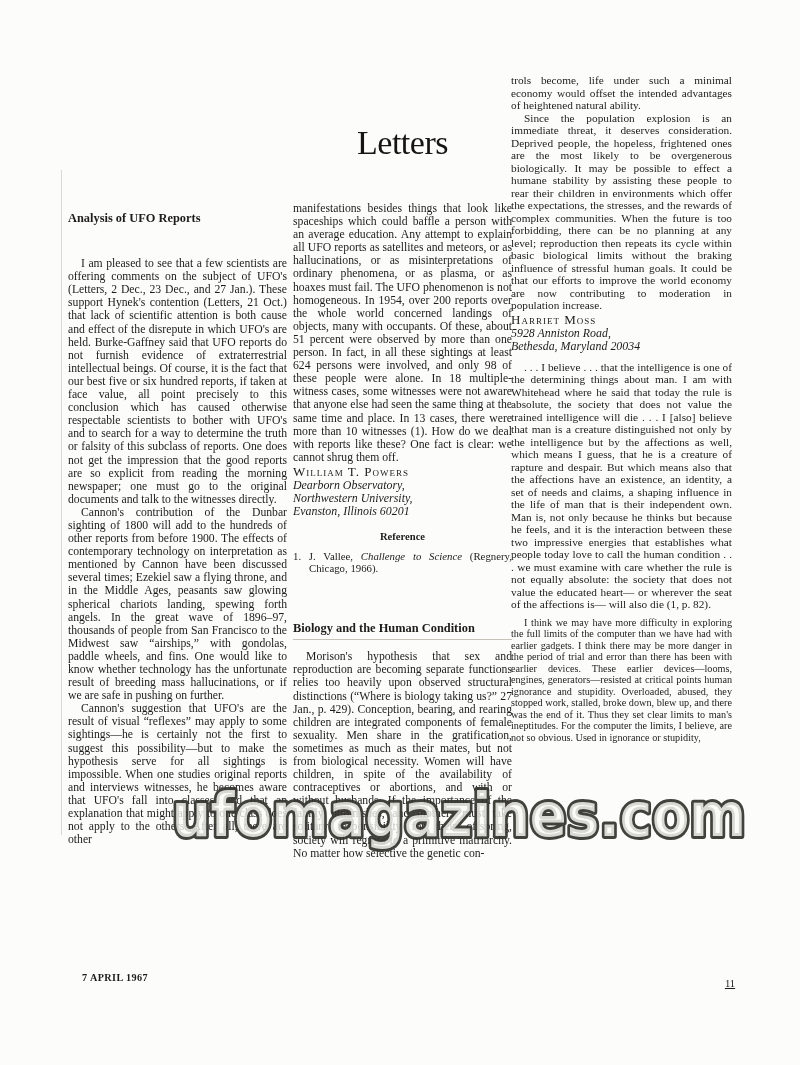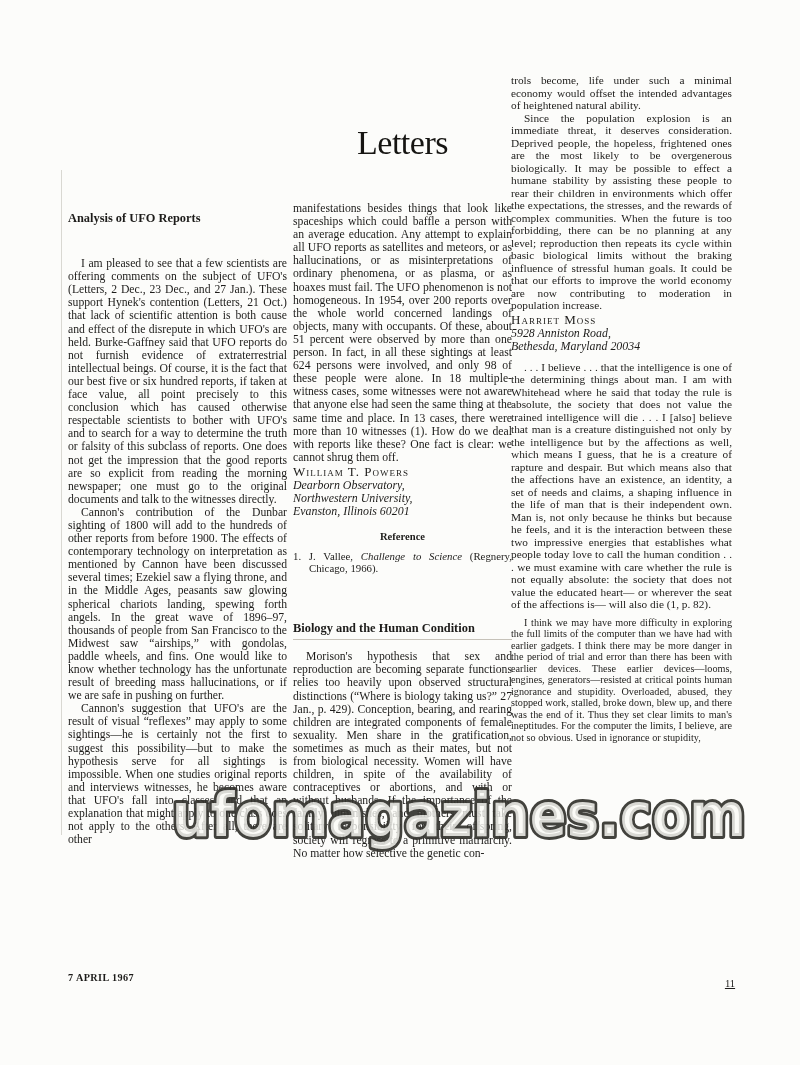--- a/index.html
+++ b/index.html
@@ -23,21 +23,21 @@
   .heading{font-weight:bold;font-size:12.4px;text-align:left;margin:0 0 32px 0;}
   .heading2{font-weight:bold;font-size:12.4px;text-align:left;margin:48px 0 10px 0;
             border-bottom:1px solid #c6c2b9;padding-bottom:4px;font-family:Liberation Serif, serif;}
   .sig{text-align:left;font-variant:small-caps;letter-spacing:1px;font-size:13px;line-height:14px;margin-top:1px;}
   .addr{font-style:italic;font-size:11.9px;line-height:13.2px;text-align:left;}
   .ref-head{text-align:center;font-weight:bold;font-size:10.6px;margin:12px 0 6px 0;}
   .ref{font-size:10.8px;line-height:12.3px;padding-left:16px;text-indent:-16px;text-align:justify;}
   .gap-sm{margin-top:12px;}
   .quote{margin-top:8px;}
   .quote2{font-size:10.2px;line-height:11.5px;margin-top:6px;}
-  .footer-left{position:absolute;left:68px;top:972px;font-size:10.2px;font-weight:bold;letter-spacing:.4px;}
+  .footer-left{position:absolute;left:82px;top:972px;font-size:10.2px;font-weight:bold;letter-spacing:.4px;}
   .page-num{position:absolute;left:722px;top:978px;font-size:10.6px;text-align:center;width:16px;text-decoration:underline;}
   .watermark{position:absolute;left:163px;top:774px;pointer-events:none;}
 </style>
 </head>
 <body>
 
 <div class="page">
 
   <div class="scan-edge"></div>
 

